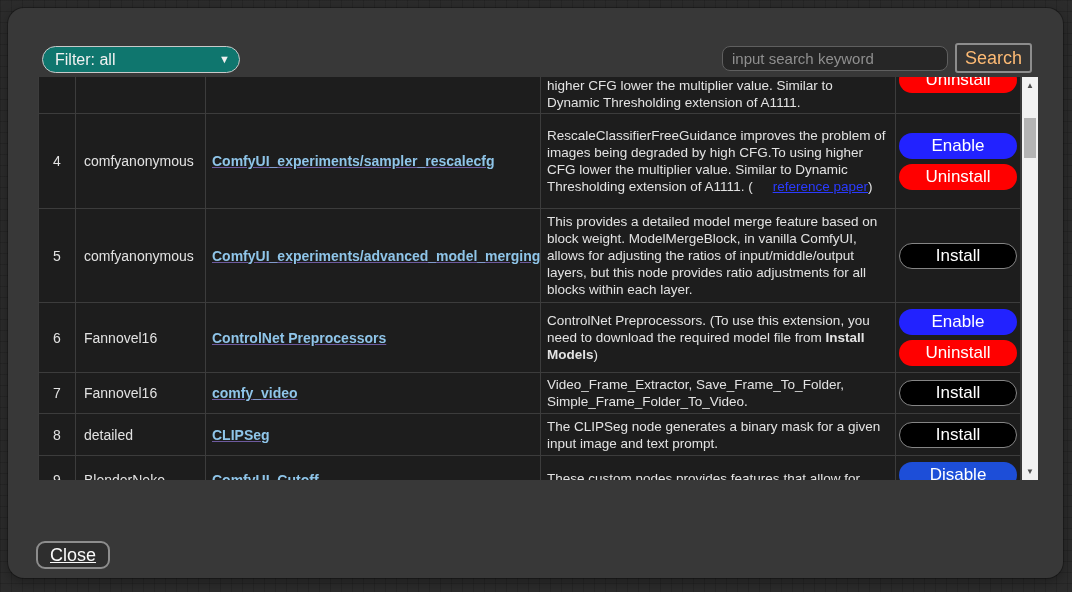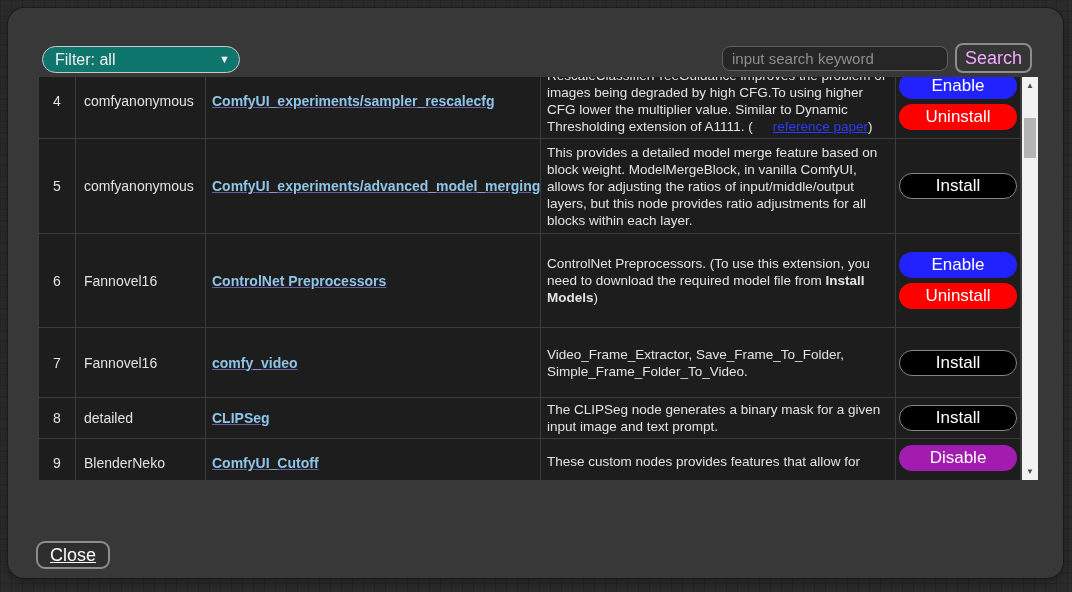--- a/index.html
+++ b/index.html
@@ -34,22 +34,22 @@
   .search-input {
     position:absolute; left:714px; top:38px; width:226px; height:25px;
     background:#262626; color:#e8e8e8;
     border:1px solid #5f5f5f; border-radius:8px;
     padding:8px 9px; font-size:15px;
     font-family:"Liberation Sans", sans-serif;
   }
   .search-input::placeholder { color:#8f8f8f; }
   .search-btn {
     position:absolute; left:947px; top:35px; height:30px; width:77px;
-    background:#353535; color:#f0abfc;
-    border:2px solid #8d8d8d; border-radius:8px;
+    background:#353535; color:#fdba74;
+    border:2px solid #8d8d8d; border-radius:3px;
     font-size:18px; cursor:pointer;
     font-family:"Liberation Sans", sans-serif;
   }
   
   .viewport {
     position:absolute; left:30px; top:69px; width:982px; height:403px;
     overflow:hidden; background:#1d1d1d;
   }
   .scrollwrap { margin-top:-14px; }
   table.ext-table { border-collapse:collapse; table-layout:fixed; width:982px; }
@@ -131,20 +131,29 @@
     <span class="chev">▼</span>
   </div>
 
   <input class="search-input" type="text" placeholder="input search keyword" style="">
   <button class="search-btn">Search</button>
 
   <div class="viewport">
     <div class="scrollwrap">
       <table class="ext-table">
         <tbody id="rows-body">
+            <tr class="clipped-top">
+    <td class="c-id"></td>
+    <td class="c-author"></td>
+    <td class="c-title"></td>
+    <td class="c-desc"><span>higher CFG lower the multiplier value. Similar to Dynamic Thresholding extension of A1111.</span></td>
+    <td class="c-actions">
+                <button class="btn btn-uninstall" style="background-color: rgb(255, 0, 0);">Uninstall</button>
+              </td>
+  </tr>
             <tr>
     <td class="c-id">4</td>
     <td class="c-author">comfyanonymous</td>
     <td class="c-title"><a class="title-link">ComfyUI_experiments/sampler_rescalecfg</a></td>
     <td class="c-desc"><span>RescaleClassifierFreeGuidance improves the problem of images being degraded by high CFG.To using higher CFG lower the multiplier value. Similar to Dynamic Thresholding extension of A1111. (</span><a class="ref-link">reference paper</a><span>)</span></td>
     <td class="c-actions">
                 <button class="btn btn-enable" style="background-color: rgb(34, 34, 255);">Enable</button>
                 <button class="btn btn-uninstall" style="background-color: rgb(255, 0, 0);">Uninstall</button>
               </td>
   </tr>
@@ -184,21 +193,21 @@
     <td class="c-actions">
                 <button class="btn btn-install" style="background-color: rgb(0, 0, 0);">Install</button>
               </td>
   </tr>
             <tr class="clipped-bottom">
     <td class="c-id">9</td>
     <td class="c-author">BlenderNeko</td>
     <td class="c-title"><a class="title-link">ComfyUI_Cutoff</a></td>
     <td class="c-desc"><span>These custom nodes provides features that allow for</span></td>
     <td class="c-actions">
-                <button class="btn btn-disable" style="background-color: #a21caf;">Disable</button>
+                <button class="btn btn-disable" style="background-color: #1d4ed8;">Disable</button>
               </td>
   </tr>
           </tbody>
       </table>
     </div>
   </div>
 
   <div class="scrollbar">
     <div class="sb-arrow sb-up">▲</div>
     <div class="sb-thumb"></div>

